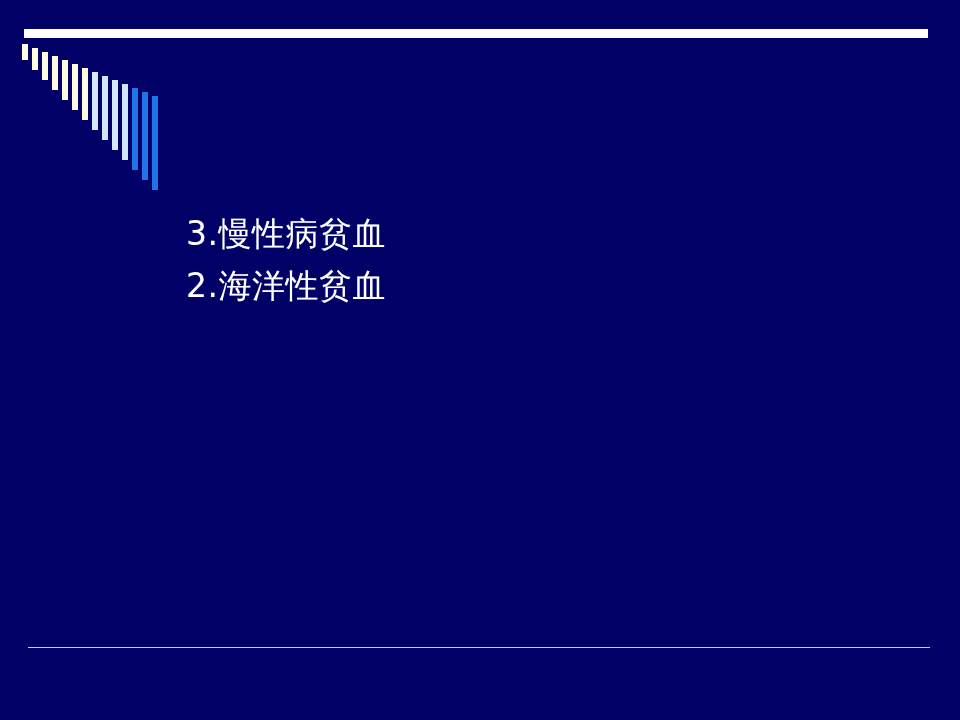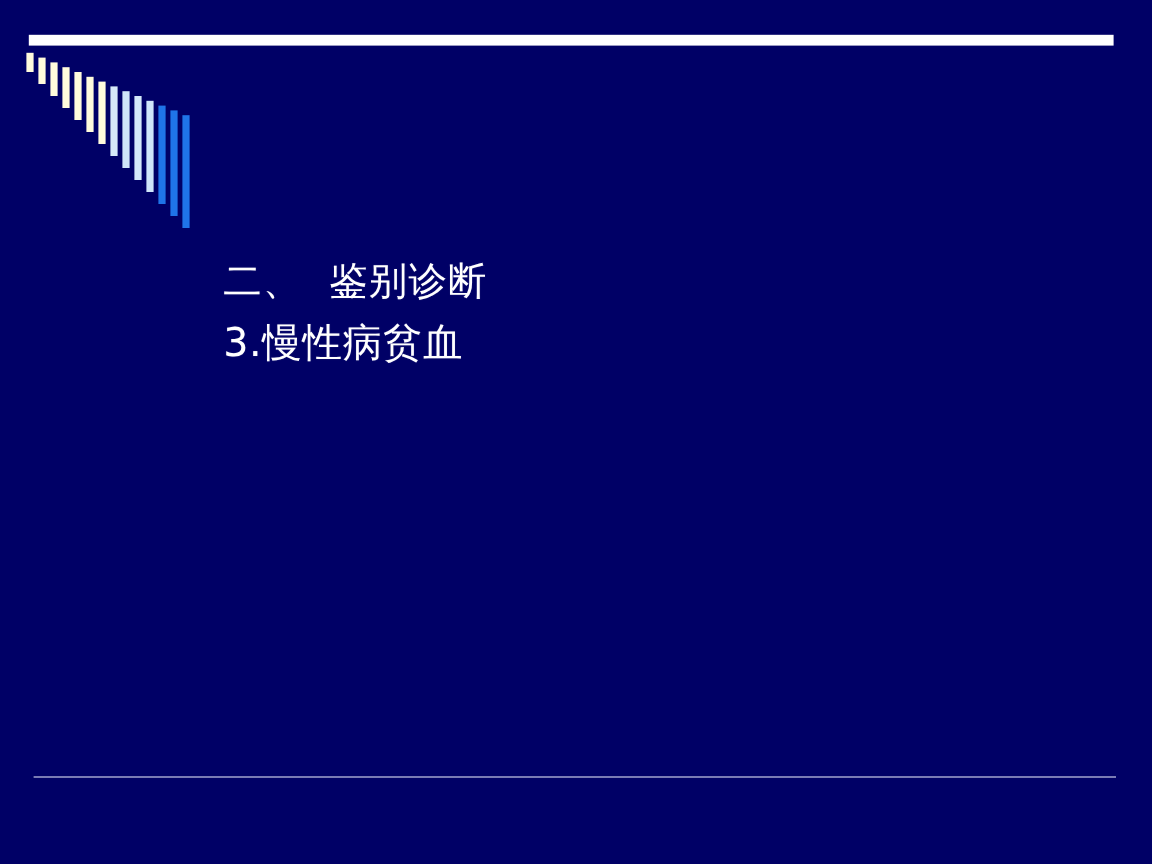--- a/index.html
+++ b/index.html
@@ -93,19 +93,19 @@
       <div class="deco-bar" style="left: 92px; top: 72px; width: 6px; height: 58px; background: rgb(214, 233, 249);"></div>
       <div class="deco-bar" style="left: 102px; top: 76px; width: 6px; height: 64px; background: rgb(207, 229, 248);"></div>
       <div class="deco-bar" style="left: 112px; top: 80px; width: 6px; height: 70px; background: rgb(212, 232, 250);"></div>
       <div class="deco-bar" style="left: 122px; top: 84px; width: 6px; height: 76px; background: rgb(207, 230, 250);"></div>
       <div class="deco-bar" style="left: 132px; top: 88px; width: 6px; height: 82px; background: rgb(31, 116, 232);"></div>
       <div class="deco-bar" style="left: 142px; top: 92px; width: 6px; height: 88px; background: rgb(31, 116, 232);"></div>
       <div class="deco-bar" style="left: 152px; top: 96px; width: 6px; height: 94px; background: rgb(31, 116, 232);"></div>
     </div>
 
   <div id="content-block">
-    <div class="content-line heading">二、  鉴别诊断</div>
     <div class="content-line">3.慢性病贫血</div>
+    <div class="content-line">2.海洋性贫血</div>
   </div>
 
   <div id="deco-bottom-rule"></div>
 
 </div>
 
 </body></html>

